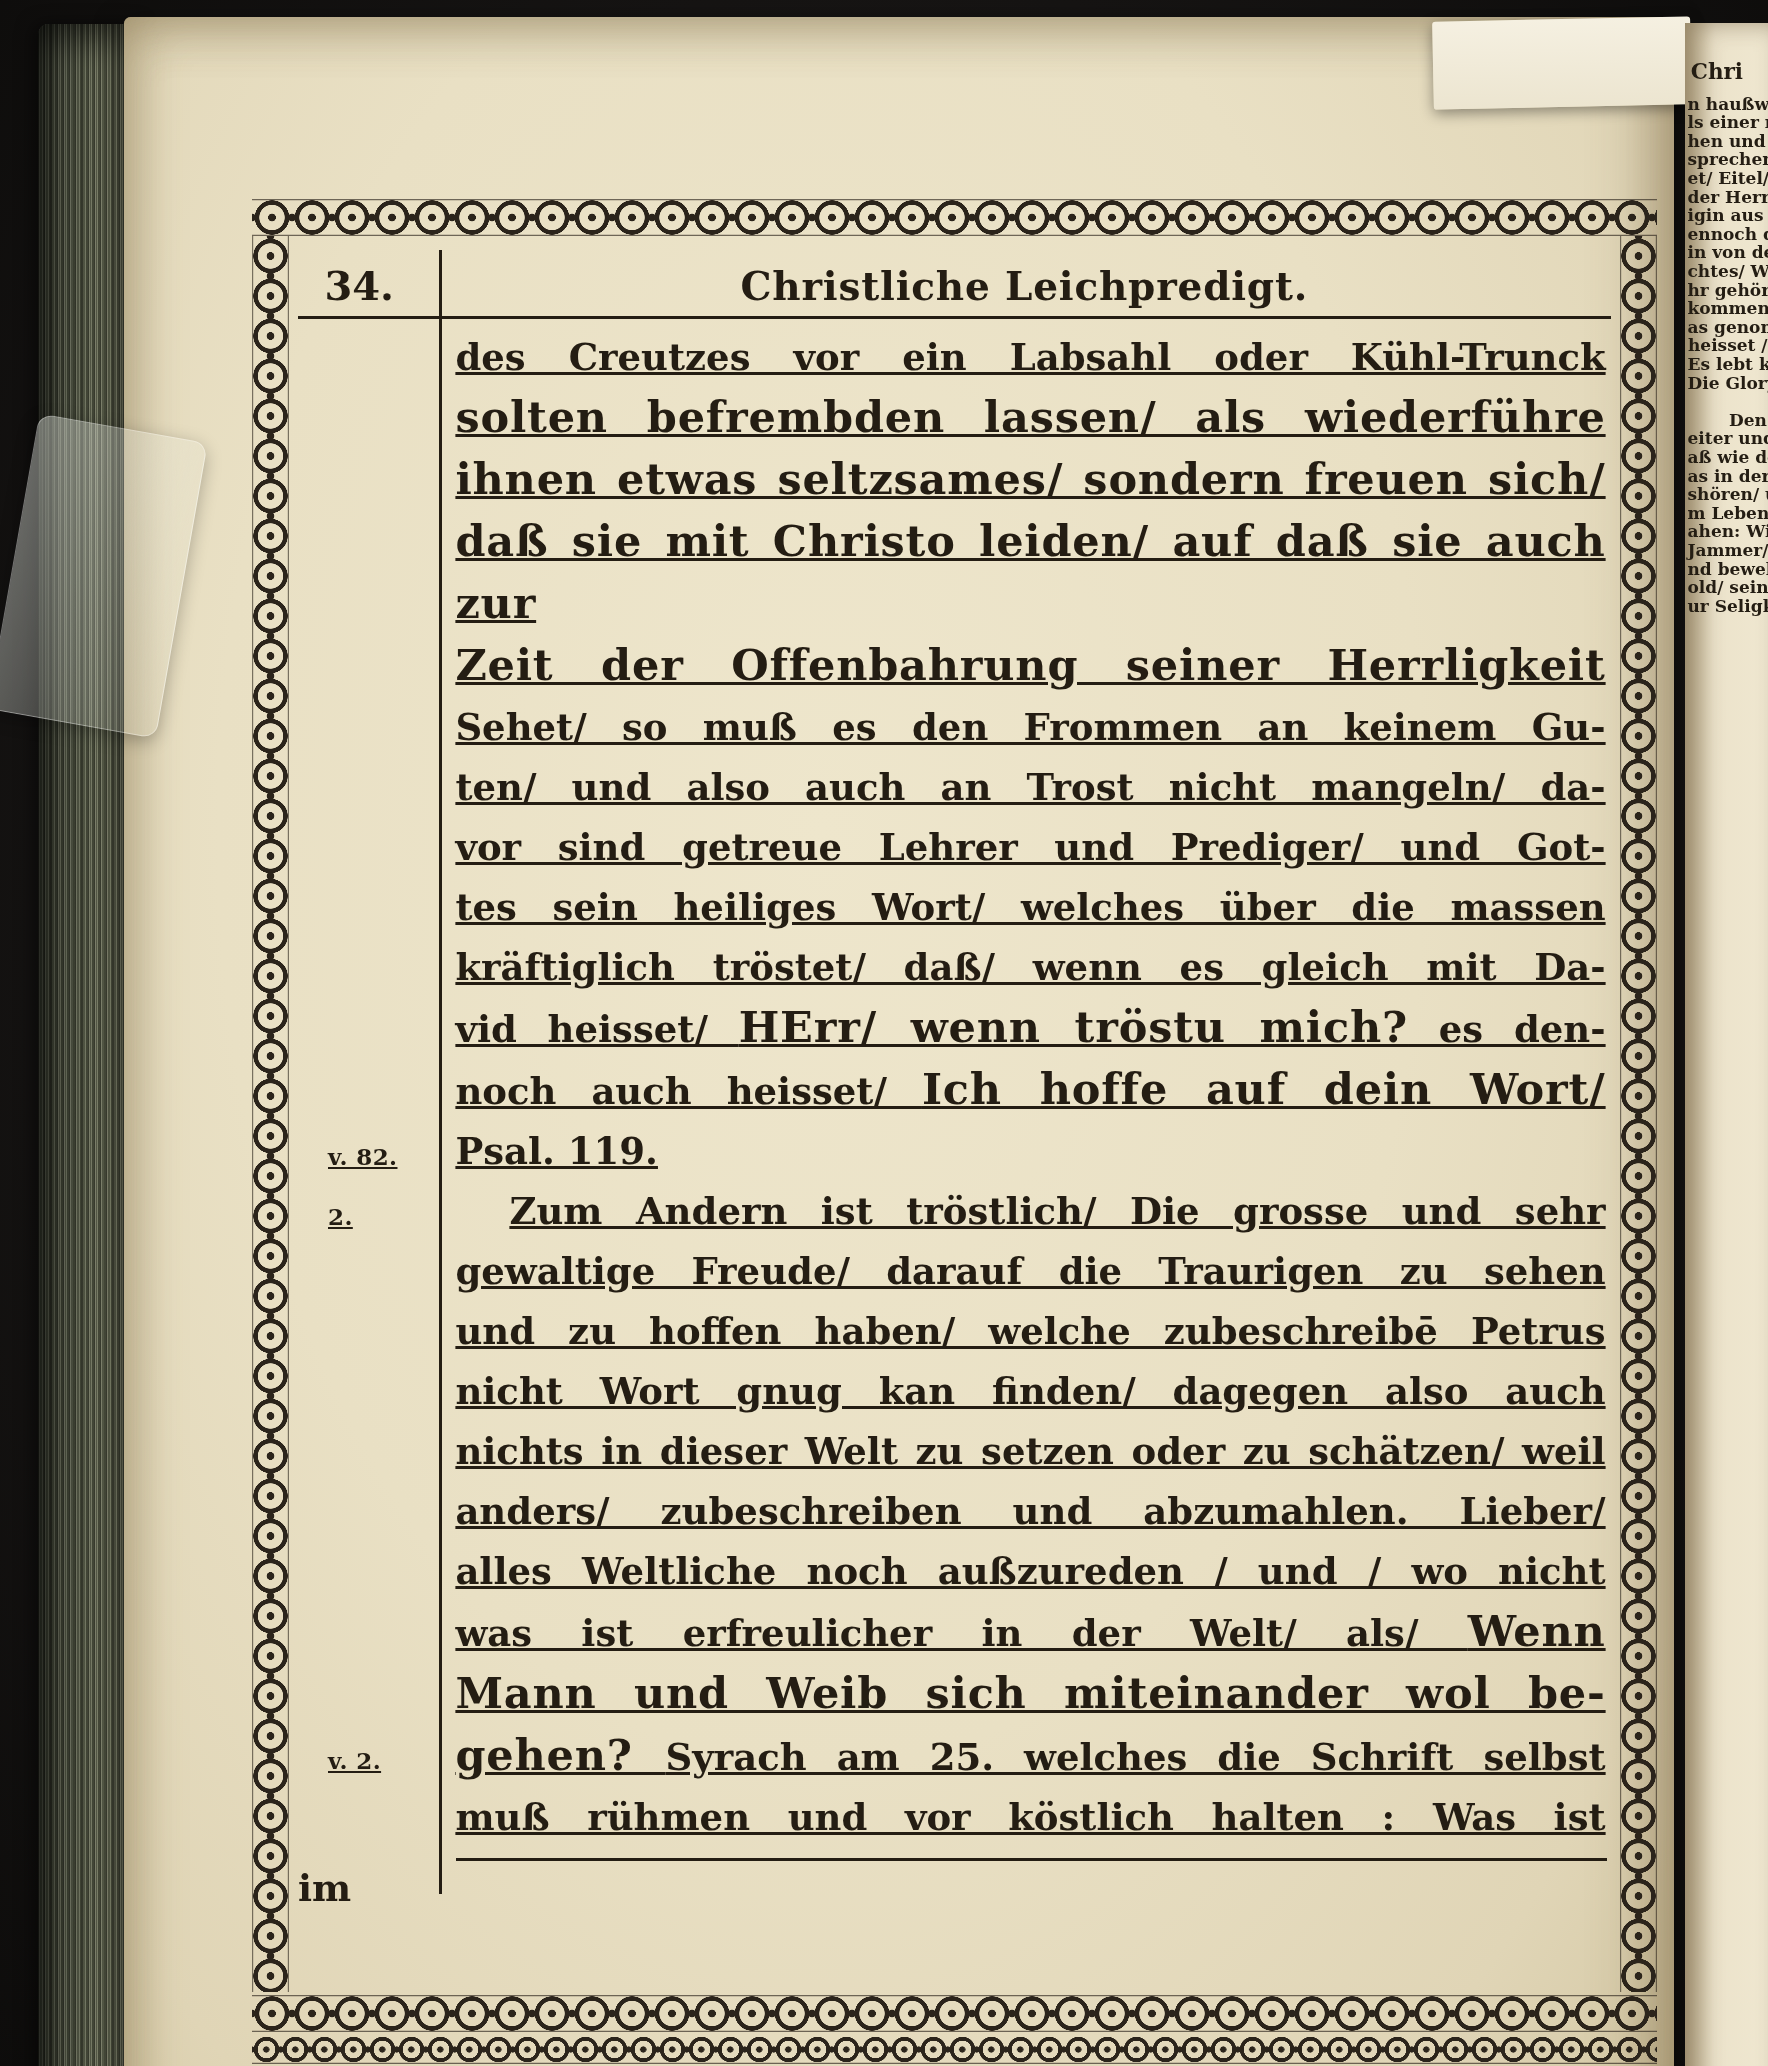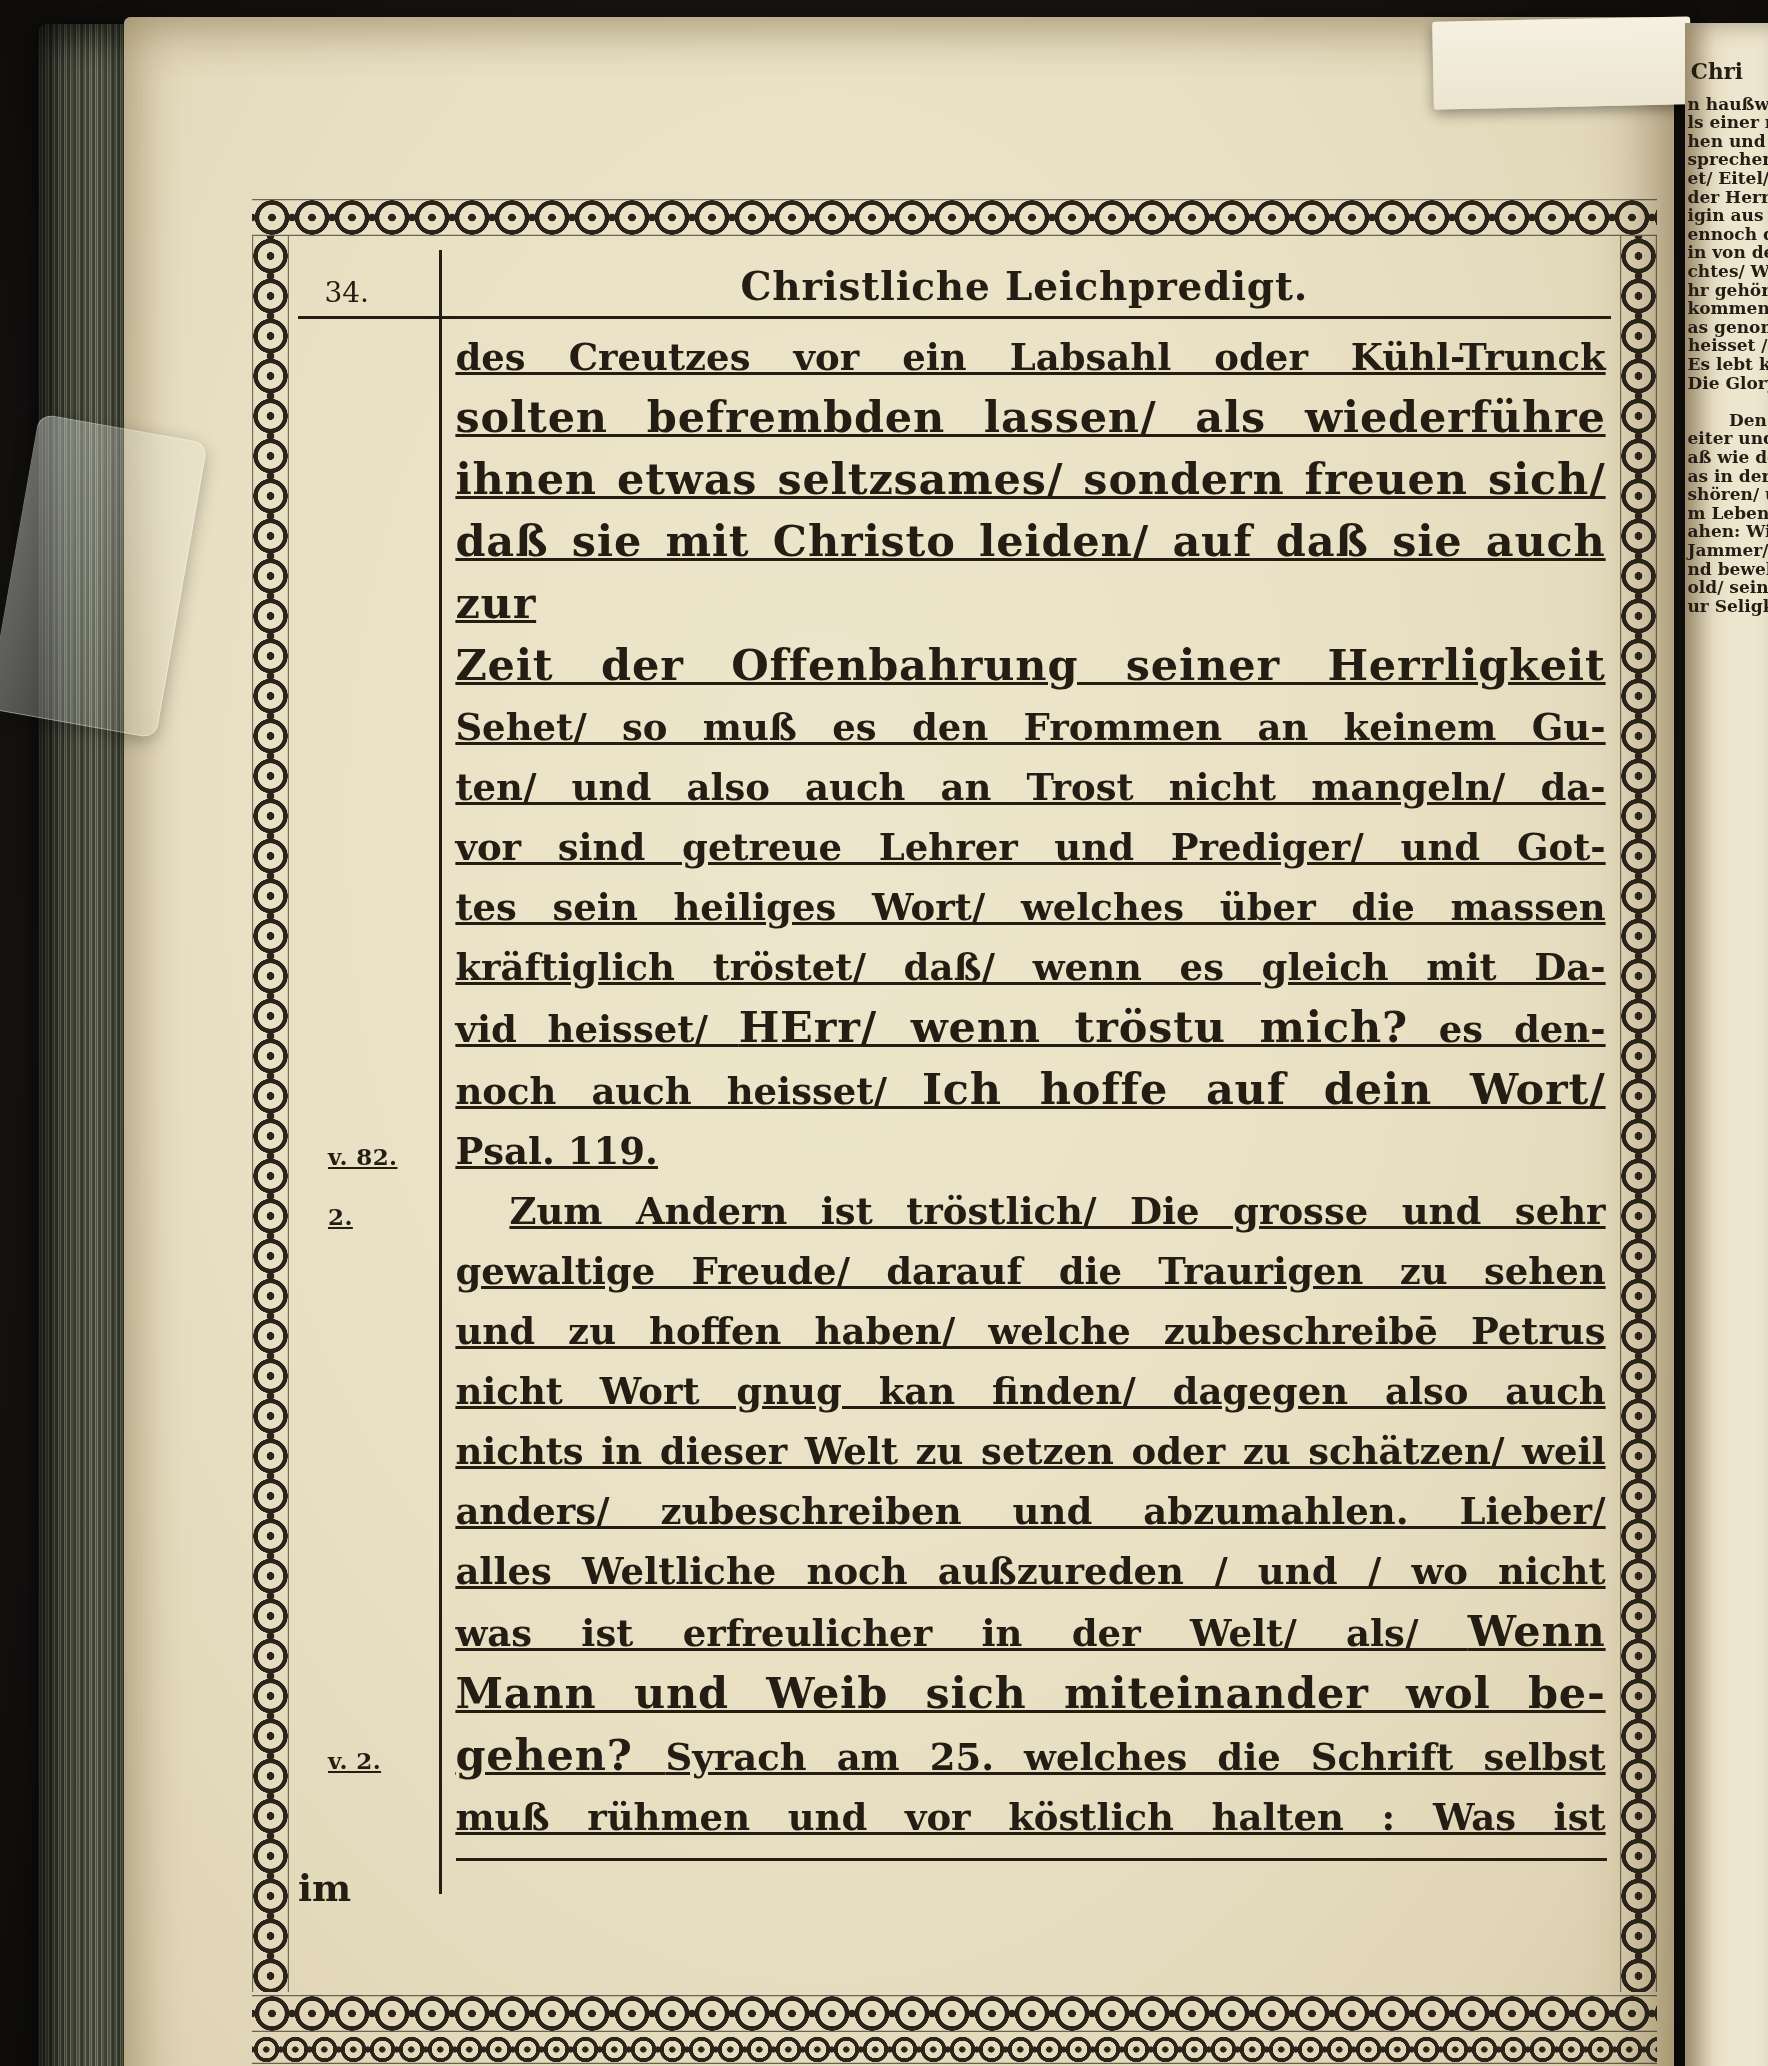--- a/index.html
+++ b/index.html
@@ -86,21 +86,21 @@
     color: #241d13;
   }
   .vrule {
     position: absolute; left: 150px; top: 14px; bottom: 98px; width: 2.5px;
     background: #241d13;
   }
   .header-row {
     display: grid; grid-template-columns: 140px 1fr;
     align-items: end; height: 58px; padding-bottom: 5.8px;
   }
-  .page-num { font-size: 28px; font-weight: 400; padding-left: 26.4px; }
+  .page-num { font-size: 40px; font-weight: 700; padding-left: 26.4px; }
   .title { text-align: center; font-size: 39px; font-weight: 700; letter-spacing: 0.8px; }
   .header-rule { border-top: 3.7px solid #241d13; margin: 1.7px 0 8.3px 0; }
 
   .tl { display: grid; grid-template-columns: 140px 1fr; text-decoration: underline; }
   .tl .mn {
     font-size: 23px; font-weight: 700; padding-left: 30px; padding-top: 21.5px;
     align-self: start; letter-spacing: 0.4px;
   }
   .tl .tx {
     padding: 0 5px 0 17.4px;

